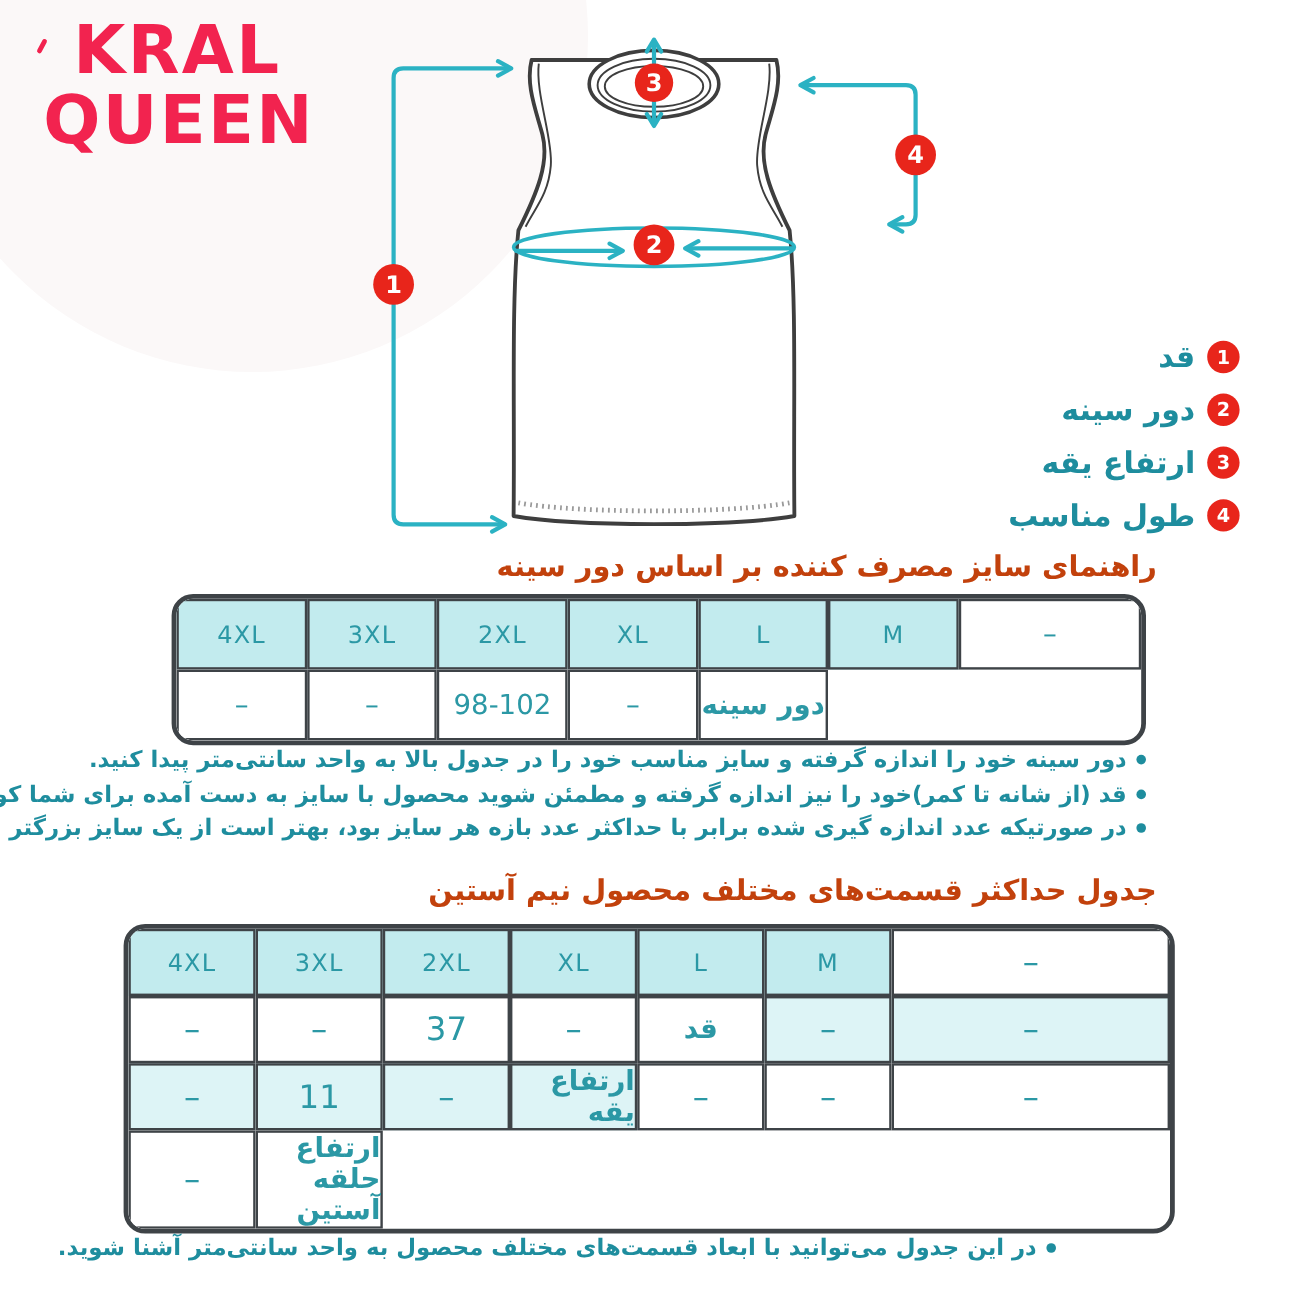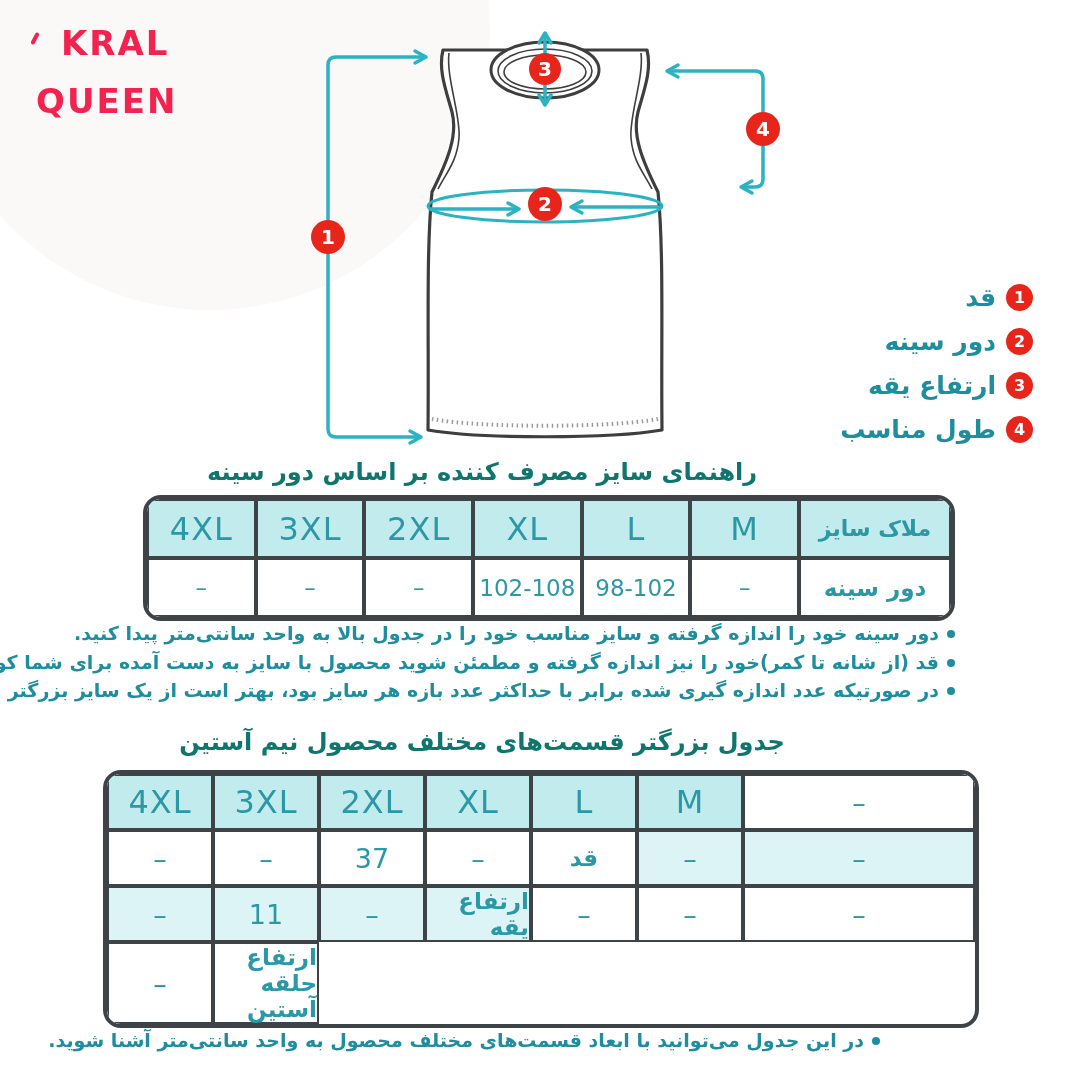--- a/index.html
+++ b/index.html
@@ -3,48 +3,48 @@
 <meta charset="utf-8">
 <style>
   html,body{margin:0;padding:0;background:#ffffff;}
   .page{position:relative;width:1080px;height:1080px;background:#ffffff;overflow:hidden;
         font-family:"DejaVu Sans","Liberation Sans",sans-serif;}
   
   .blob{position:absolute;left:-70px;top:-250px;width:560px;height:560px;border-radius:50%;
         background:#fbf8f8;}
   
   .brand{position:absolute;left:36px;top:14px;color:#F2234F;font-weight:700;
-         font-size:34px;line-height:58px;letter-spacing:2px;}
+         font-size:56px;line-height:58px;letter-spacing:2px;}
   .brand .l1{display:block;padding-left:25px;}
   .brand-tick{position:absolute;left:33px;top:32px;width:4px;height:13px;background:#F2234F;
          transform:rotate(28deg);border-radius:2px;}
   
   .diagram{position:absolute;left:280px;top:20px;width:500px;height:440px;}
   
   .legend{position:absolute;top:284px;right:47px;display:flex;flex-direction:column;gap:17px;}
   .legend-row{display:flex;align-items:center;justify-content:flex-end;gap:10px;height:27px;}
   .legend-label{color:#1E8D9E;font-weight:700;font-size:25px;direction:rtl;}
   .badge{width:27px;height:27px;border-radius:50%;background:#E8251B;color:#fff;
          display:flex;align-items:center;justify-content:center;font-size:16px;font-weight:700;}
   
-  .sec-title{position:absolute;left:0;width:964px;text-align:center;color:#0f766e;
+  .sec-title{position:absolute;left:0;width:964px;text-align:right;color:#c2410c;
              font-weight:700;font-size:24px;direction:rtl;}
   #title1{top:458px;}
   #title2{top:728px;}
   
   .dtable{position:absolute;display:grid;border:4px solid #3E4347;border-radius:18px;
           overflow:hidden;background:#fff;grid-auto-rows:1fr;}
   #size-table{left:143px;top:495px;width:804px;height:118px;
               grid-template-columns:repeat(6,1fr) 152px;}
   #parts-table{left:103px;top:770px;width:868px;height:250px;
                grid-template-columns:repeat(6,1fr) 232px;}
   .c{display:flex;align-items:center;justify-content:center;border:2px solid #3E4347;
      color:#2B98A5;background:#fff;}
   .hdr{background:#C2EBEE;}
-  .size-label{font-size:32px;letter-spacing:1px;font-weight:400;}
+  .size-label{font-size:20px;letter-spacing:1px;font-weight:400;}
   .fa-label{font-weight:700;direction:rtl;font-size:22px;}
   .row-label{font-size:23px;}
   #size-table .val{font-size:23px;}
   #parts-table .val{font-size:27px;}
   #parts-table .r1{background:#DDF4F6;}
   
   .notes{position:absolute;top:619px;right:125px;direction:rtl;text-align:right;}
   .note-line{color:#1E8D9E;font-weight:700;font-size:19px;line-height:28.5px;white-space:nowrap;}
   .dot{display:inline-block;width:8px;height:8px;border-radius:50%;background:#1E8D9E;
        margin-left:8px;vertical-align:2px;}
@@ -147,37 +147,35 @@
   </div>
 
   <div class="sec-title" id="title1">راهنمای سایز مصرف کننده بر اساس دور سینه</div>
   <div class="dtable" id="size-table">
       <div class="c hdr size-label">4XL</div>
       <div class="c hdr size-label">3XL</div>
       <div class="c hdr size-label">2XL</div>
       <div class="c hdr size-label">XL</div>
       <div class="c hdr size-label">L</div>
       <div class="c hdr size-label">M</div>
-      <div class="c hdr fa-label">ملاک سایز</div>
-      <div class="c val r0">–</div>
-      <div class="c val r0">–</div>
-      <div class="c val r0">–</div>
-      <div class="c val r0">102-108</div>
+      <div class="c val r0">–</div>
+      <div class="c val r0">–</div>
+      <div class="c val r0">–</div>
       <div class="c val r0">98-102</div>
       <div class="c val r0">–</div>
       <div class="c fa-label row-label r0">دور سینه</div>
     </div>
 
   <div class="notes">
     <div class="note-line"><span class="dot"></span><span>دور سینه خود را اندازه گرفته و سایز مناسب خود را در جدول بالا به واحد سانتی‌متر پیدا کنید.</span></div>
     <div class="note-line"><span class="dot"></span><span>قد (از شانه تا کمر)خود را نیز اندازه گرفته و مطمئن شوید محصول با سایز به دست آمده برای شما کوتاه نباشد.</span></div>
     <div class="note-line"><span class="dot"></span><span>در صورتیکه عدد اندازه گیری شده برابر با حداکثر عدد بازه هر سایز بود، بهتر است از یک سایز بزرگتر استفاده نمایید.</span></div>
   </div>
 
-  <div class="sec-title" id="title2">جدول بزرگتر قسمت‌های مختلف محصول نیم آستین</div>
+  <div class="sec-title" id="title2">جدول حداکثر قسمت‌های مختلف محصول نیم آستین</div>
   <div class="dtable" id="parts-table">
       <div class="c hdr size-label">4XL</div>
       <div class="c hdr size-label">3XL</div>
       <div class="c hdr size-label">2XL</div>
       <div class="c hdr size-label">XL</div>
       <div class="c hdr size-label">L</div>
       <div class="c hdr size-label">M</div>
       <div class="c val r0">–</div>
       <div class="c val r0">–</div>
       <div class="c val r0">–</div>

